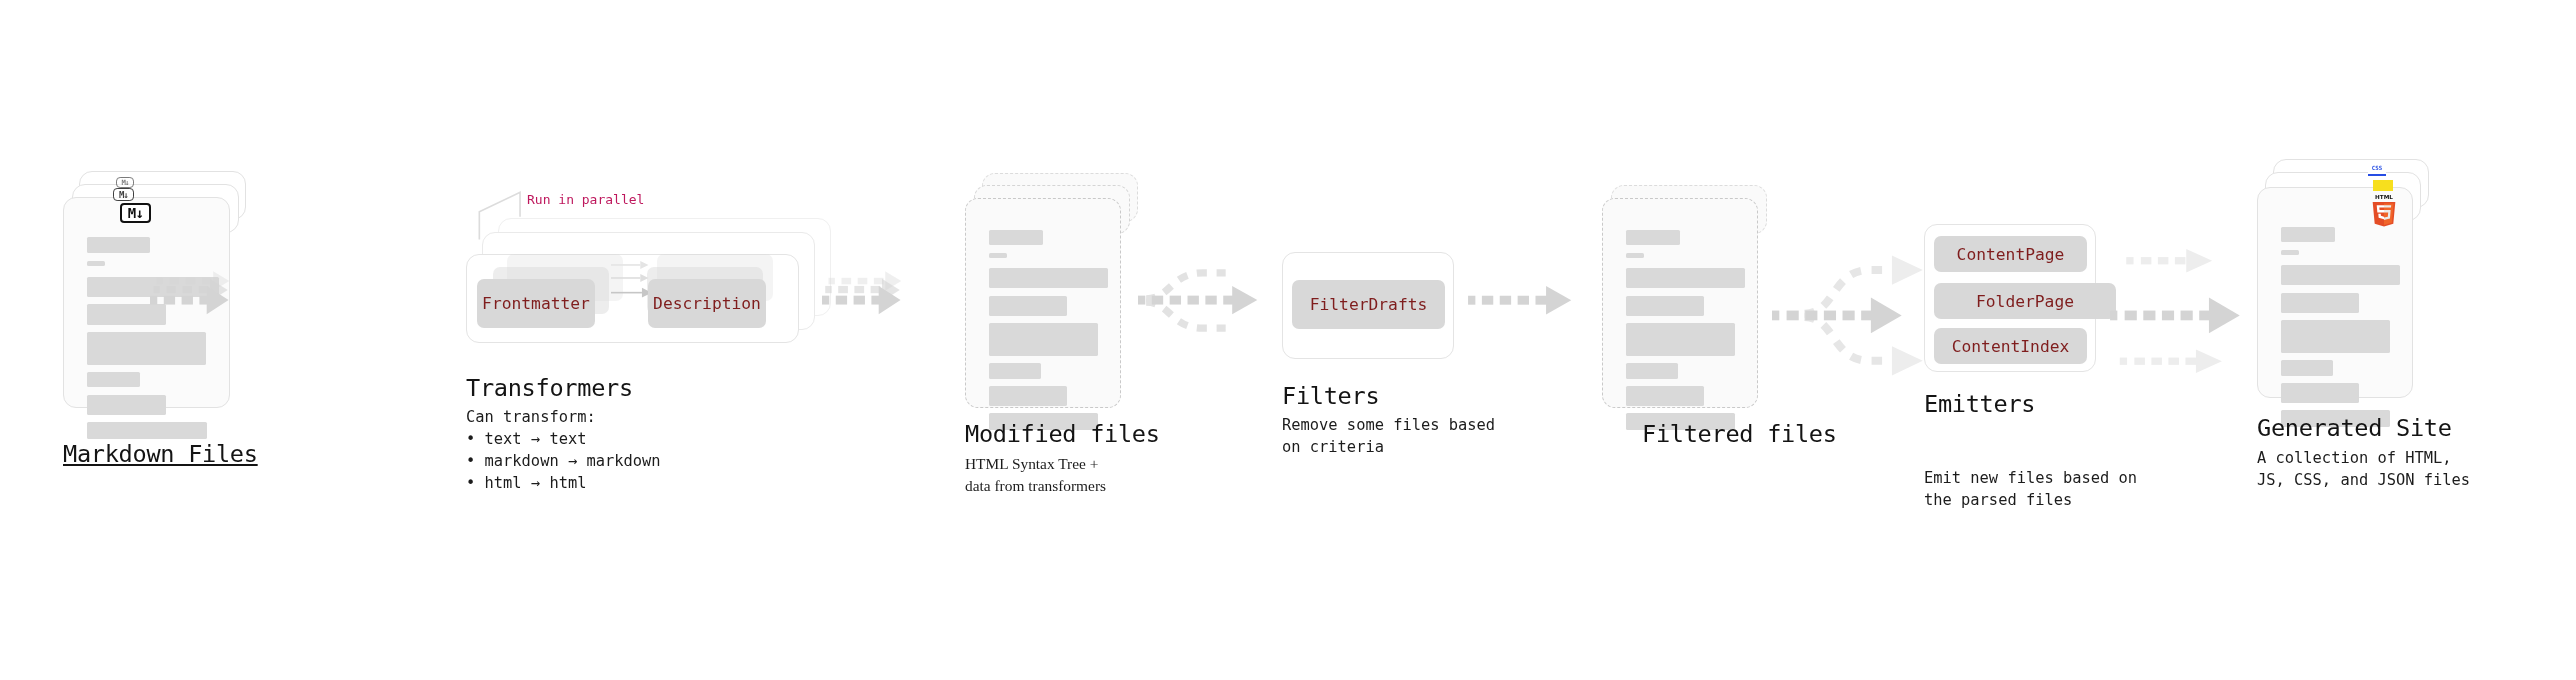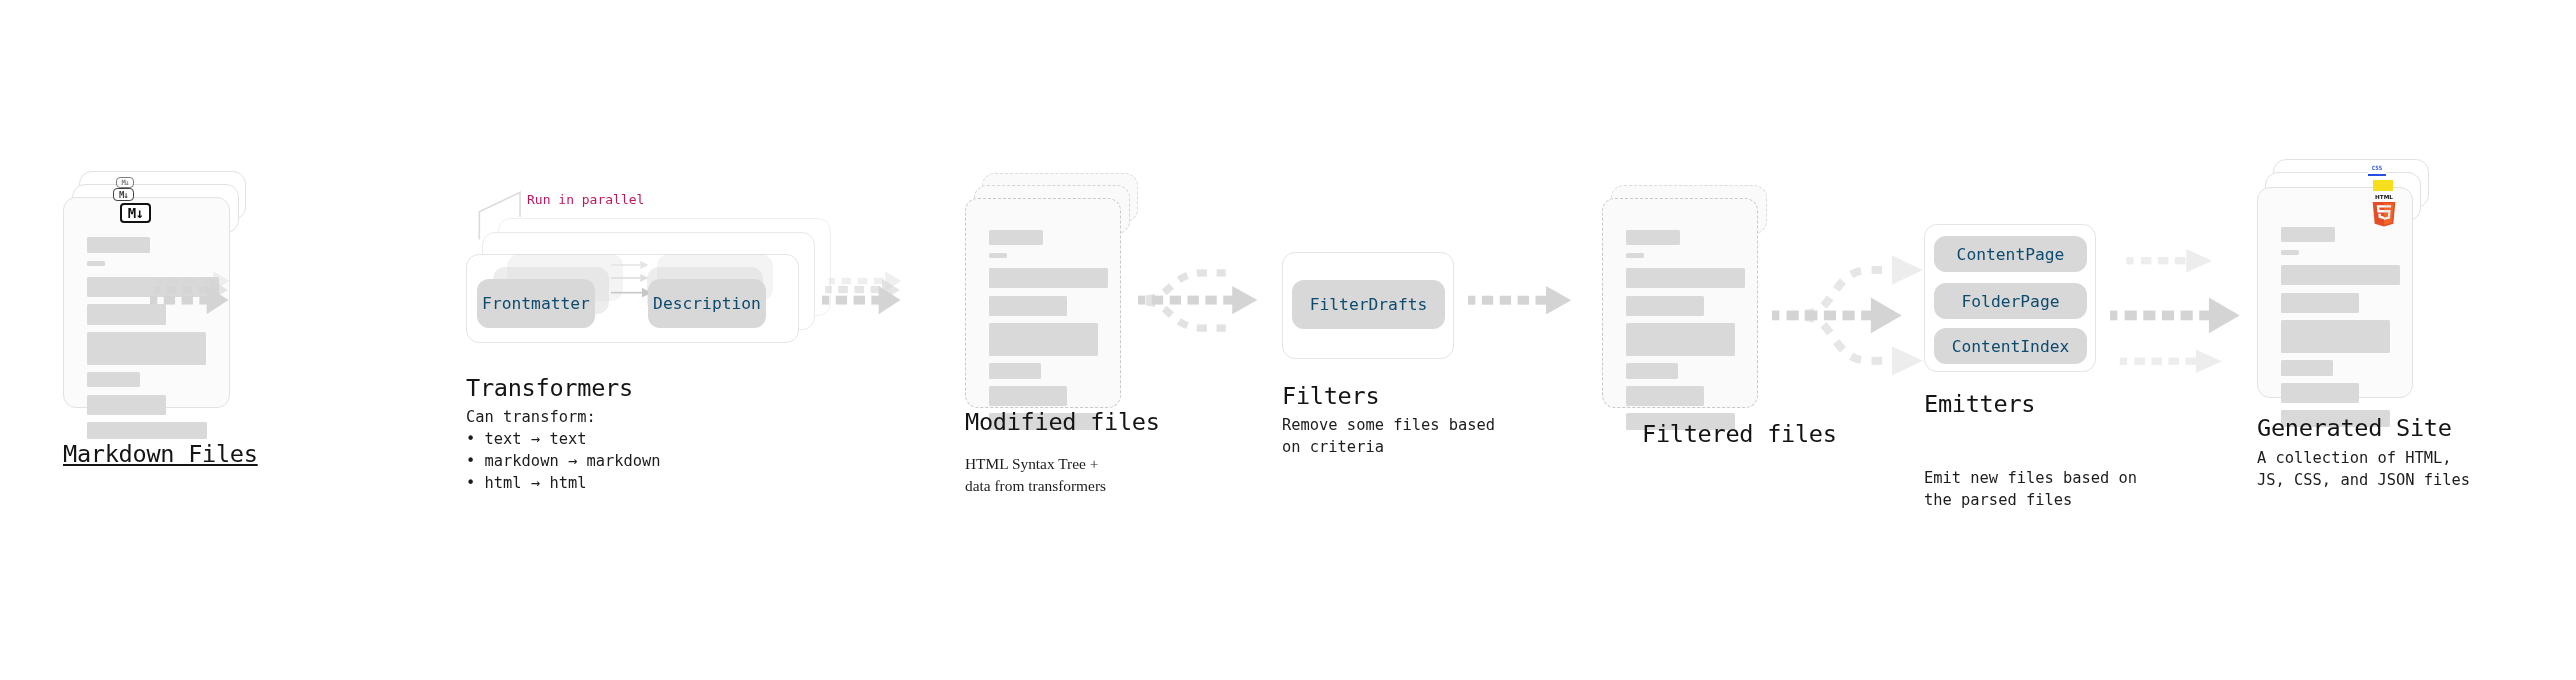--- a/index.html
+++ b/index.html
@@ -74,22 +74,22 @@
   .groupbox {
     position: absolute;
     border-radius: 13px;
     border: 1.6px solid #e4e4e4;
     background: #ffffff;
     box-sizing: border-box;
   }
   .chip {
     position: absolute;
     background: #d8d8d8;
-    border-radius: 12px;
-    color: #0c4a6e;
+    border-radius: 7px;
+    color: #7f1d1d;
     font-size: 16.3px;
     display: flex;
     align-items: center;
     justify-content: center;
     box-sizing: border-box;
     white-space: nowrap;
   }
 
   
   .mdbadge {
@@ -249,21 +249,21 @@
         <div class="bar" style="width:18px;height:5.7px;margin-bottom:9.8px;"></div>
         <div class="bar" style="width:119px;height:20.3px;"></div>
         <div class="bar" style="width:78px;height:20.3px;"></div>
         <div class="bar" style="width:109px;height:32.5px;"></div>
         <div class="bar" style="width:52px;height:15.4px;"></div>
         <div class="bar" style="width:78px;height:20.3px;"></div>
         <div class="bar" style="width:109px;height:16.3px;"></div>
       </div>
     </div>
   </div>
-  <div class="title" style="left:965px; top:408px;">Modified files</div>
+  <div class="title" style="left:965px; top:420px;">Modified files</div>
   <div class="desc" style="left:965px; top:453px;font-family:Liberation Serif, serif;">HTML Syntax Tree +
 data from transformers</div>
 
   <svg class="abs" style="left:1138px; top:268px;" width="138" height="65" viewBox="0 0 170 80">
     <g fill="#dcdcdc">
       <path d="M10,38 C40,38 40,6 80,6 L108,6" fill="none" stroke="#e2e2e2" stroke-width="9" stroke-dasharray="12 12"></path>
       <path d="M10,42 C40,42 40,74 80,74 L108,74" fill="none" stroke="#e2e2e2" stroke-width="9" stroke-dasharray="12 12"></path>
     </g>
     <g fill="#d4d4d4">
       <rect x="0" y="34" width="9" height="11"></rect>
@@ -324,21 +324,21 @@
       <rect x="41" y="92" width="15" height="12"></rect>
         <rect x="64" y="92" width="15" height="12"></rect>
       <rect x="87" y="92" width="15" height="12"></rect>
         <rect x="110" y="92" width="15" height="12"></rect>
       <polygon points="122,76 160,98 122,120"></polygon>
     </g>
   </svg>
 
   <div class="groupbox" style="left:1924px; top:224px; width:172px; height:148px;"></div>
   <div class="chip" style="left:1934px; top:236px; width:153px; height:36px;">ContentPage</div>
-  <div class="chip" style="left:1934px; top:283px; width:153px; height:36px;">FolderPage</div>
+  <div class="chip" style="left:1934px; top:283px; width:182px; height:36px;">FolderPage</div>
   <div class="chip" style="left:1934px; top:328px; width:153px; height:36px;">ContentIndex</div>
   <div class="title" style="left:1924px; top:390px;">Emitters</div>
   <div class="desc" style="left:1924px; top:423px;margin-top:44px;">Emit new files based on
 the parsed files</div>
 
   <svg class="abs" style="left:2110px; top:236px;" width="146" height="154" viewBox="0 0 180 190">
 
     <g fill="#ededed">
       <rect x="20" y="26" width="9" height="9"></rect>
         <rect x="38" y="26" width="13" height="9"></rect>

